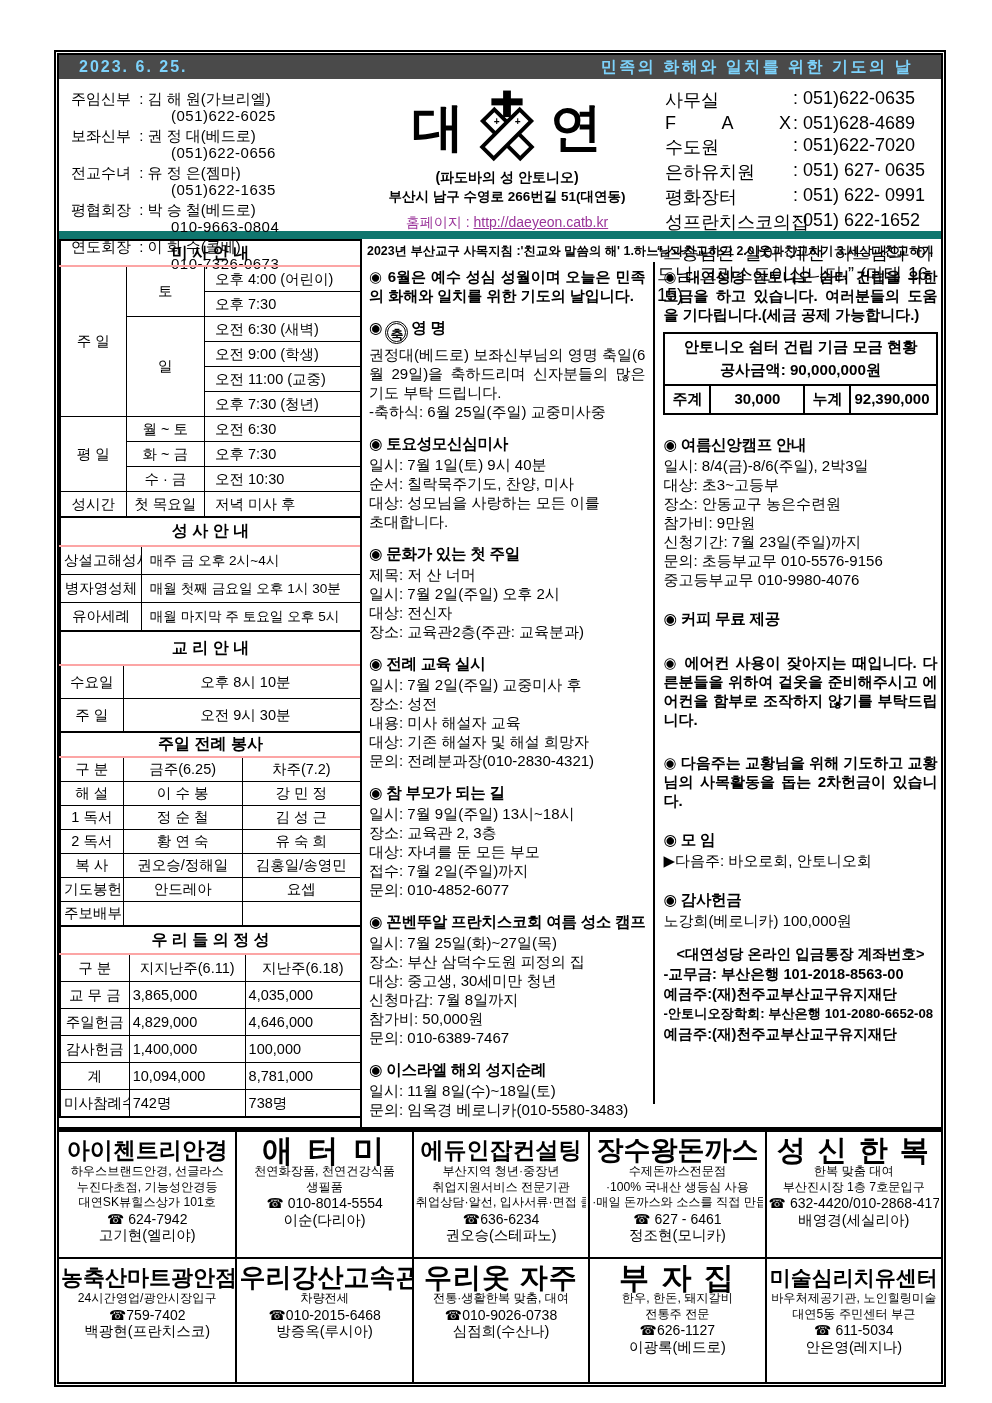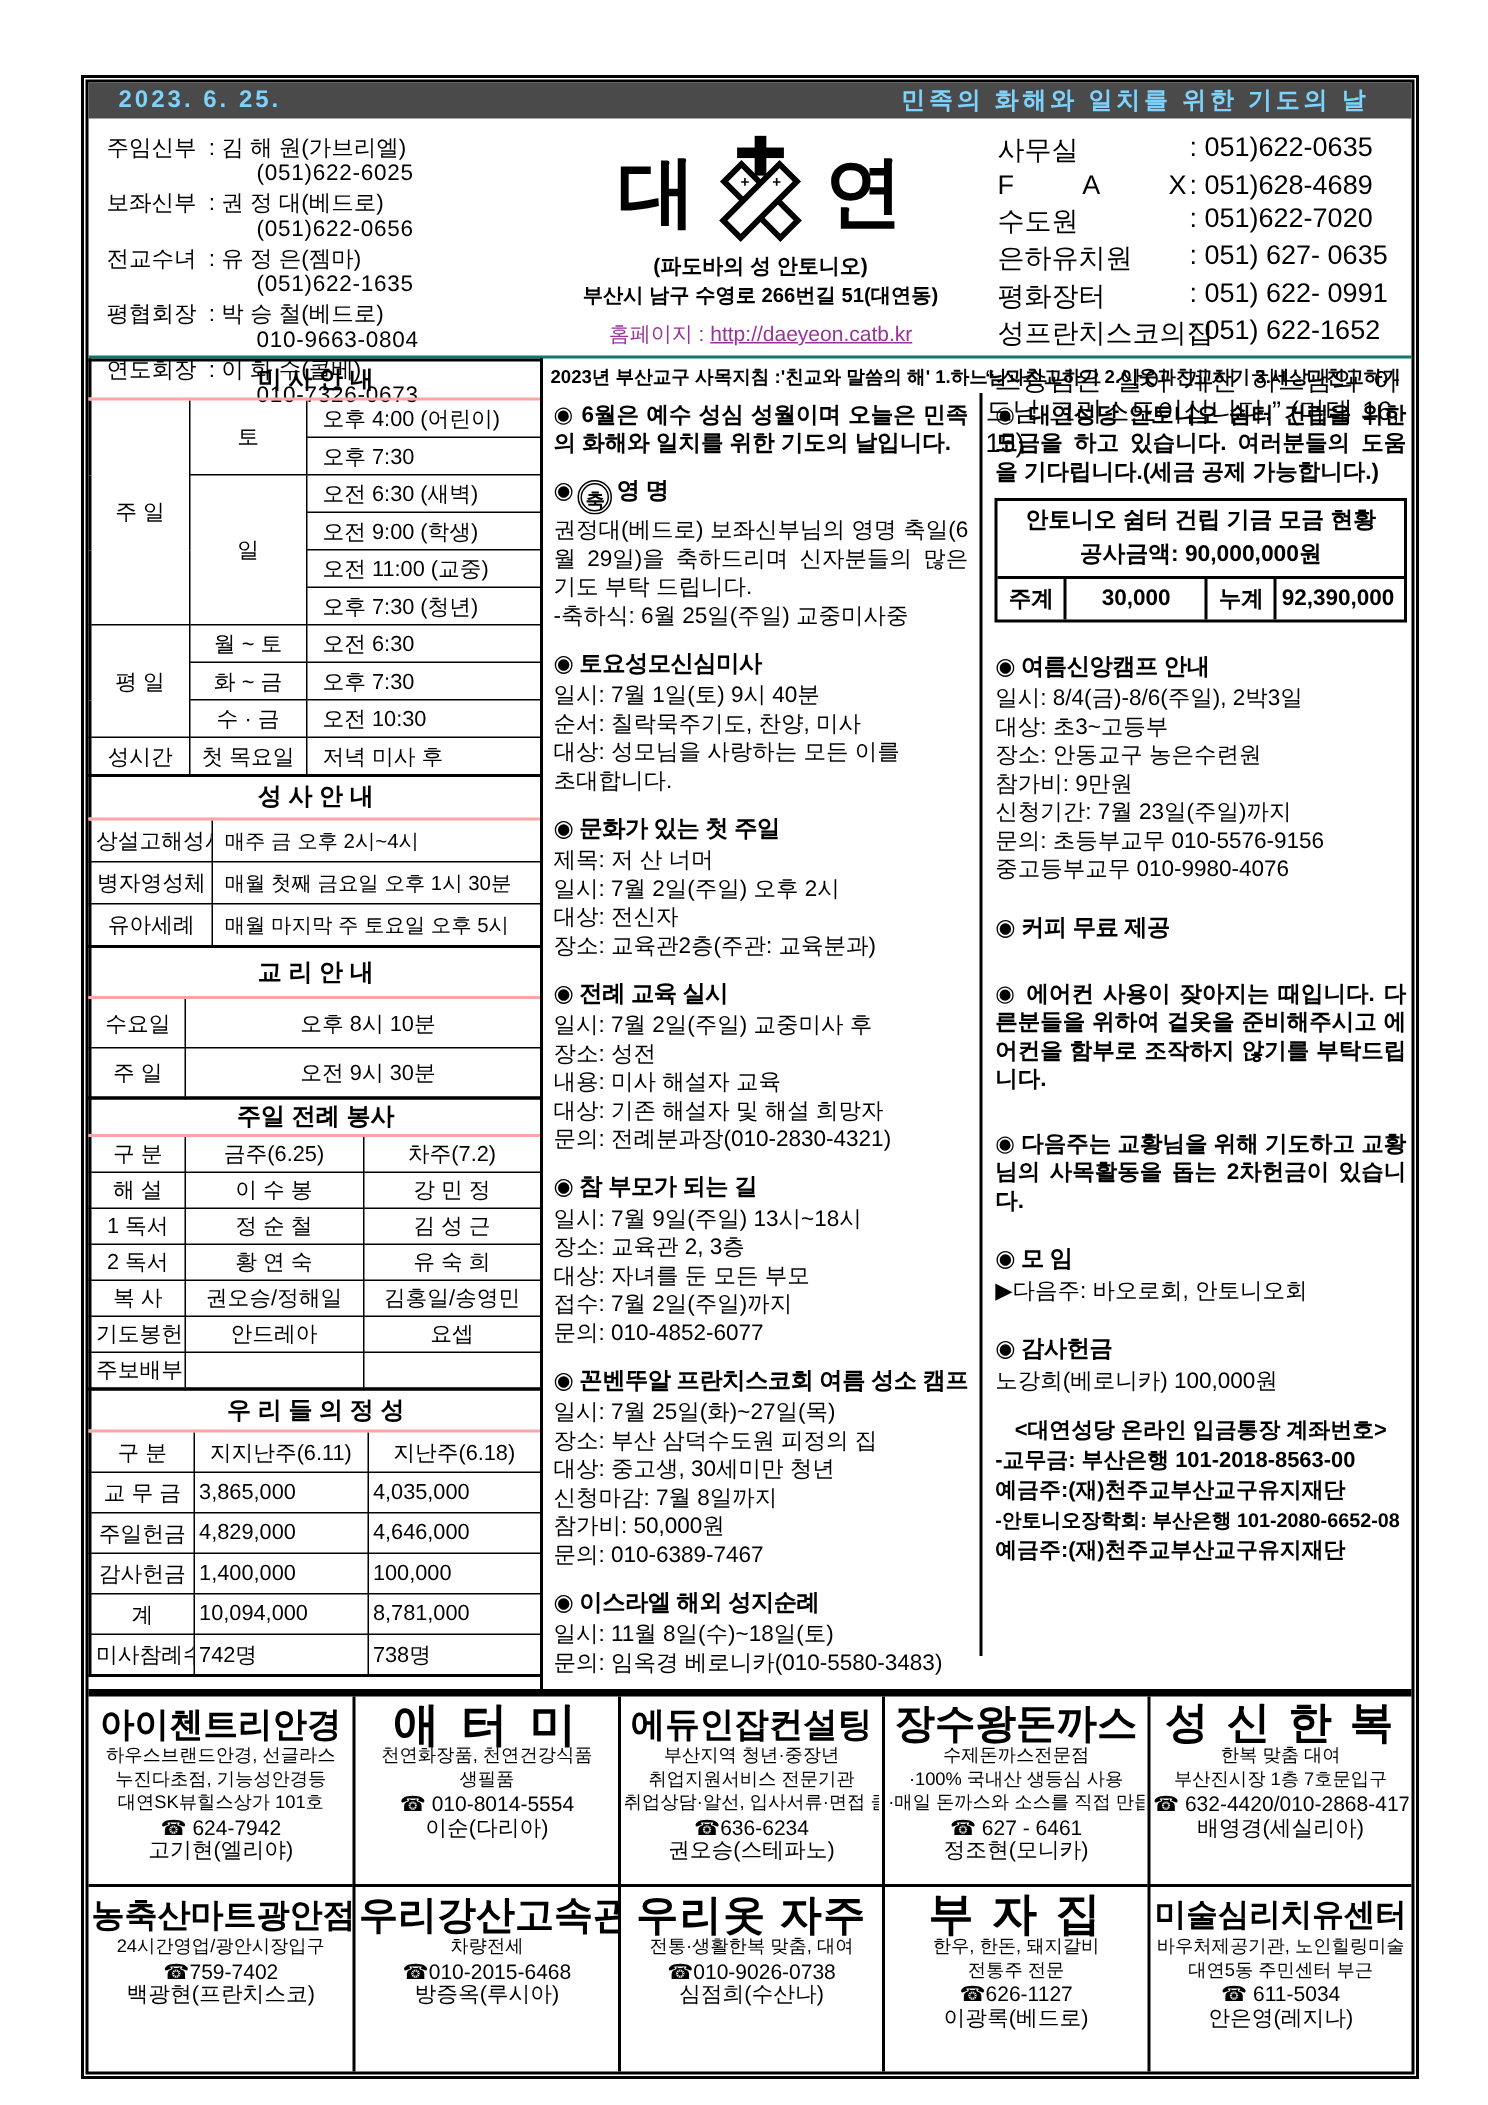--- a/index.html
+++ b/index.html
@@ -7,21 +7,21 @@
        font-family:"Liberation Sans","DejaVu Sans",sans-serif;}
   .sheet{position:absolute;left:54px;top:50px;width:882px;border:5px double #000;background:#fff;}
 
   
   .topbar{display:flex;justify-content:space-between;align-items:center;background:#4a4a4a;color:#7dd3fc;
           height:24px;padding:0 28px 0 20px;font-weight:bold;font-size:16px;}
   .topbar .date{letter-spacing:2px;}
   .topbar .title{letter-spacing:2.5px;}
 
   
-  .header{display:flex;border-bottom:2px solid #0f766e;padding:8px 6px 6px 12px;height:160px;box-sizing:border-box;}
+  .header{display:flex;border-bottom:8px solid #0f766e;padding:8px 6px 6px 12px;height:160px;box-sizing:border-box;}
   .staff{width:294px;font-size:15px;line-height:17px;}
   .staff-row{margin-top:3px;white-space:nowrap;}
   .staff-label{display:inline-block;width:64px;}
   .staff-phone{padding-left:100px;letter-spacing:.5px;}
   .logo-block{width:284px;text-align:center;}
   .logo-line{display:flex;justify-content:center;align-items:center;gap:4px;margin-top:2px;}
   .logo-char{font-size:52px;font-weight:800;font-family:"DejaVu Serif","Liberation Serif",serif;}
   .logo-cross{width:78px;height:78px;}
   .logo-sub{font-size:14px;font-weight:bold;margin-top:2px;}
   .logo-addr{font-size:13.5px;font-weight:bold;margin-top:1px;white-space:nowrap;}

